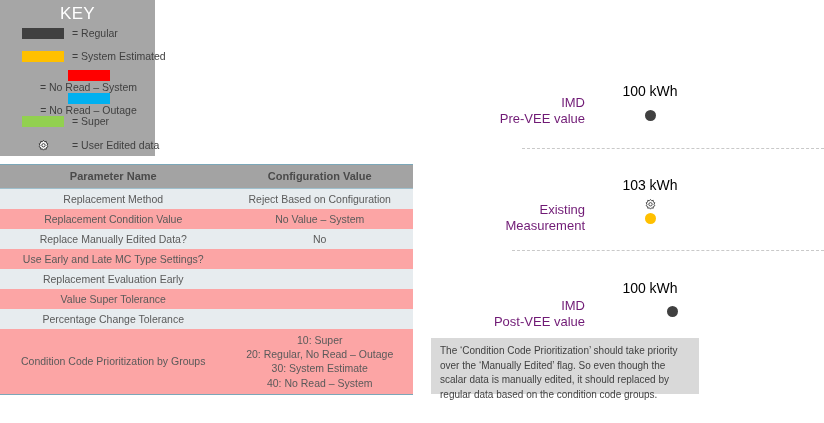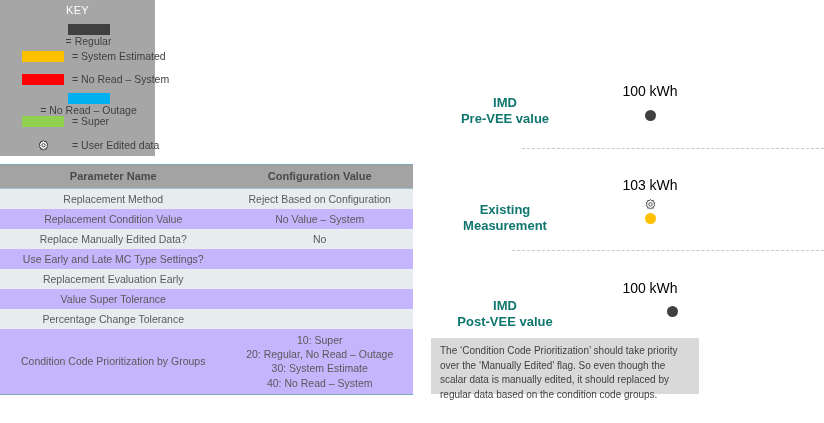--- a/index.html
+++ b/index.html
@@ -26,21 +26,21 @@
     height: 156px;
     background: #a6a6a6;
   }
   #key-title {
     position: absolute;
     top: 4px;
     left: 0;
     width: 155px;
     text-align: center;
     color: #ffffff;
-    font-size: 11px;
+    font-size: 17px;
     letter-spacing: 0.3px;
   }
   .key-row {
     position: absolute;
     left: 14px;
     width: 141px;
     height: 18px;
     display: flex;
     align-items: center;
   }
@@ -94,42 +94,41 @@
     font-size: 10.5px;
     color: #5a5a5a;
     padding: 4px 4px;
     text-align: center;
     vertical-align: middle;
   }
   #param-table tbody tr.shaded td {
     background: #e7ecef;
   }
   #param-table tbody tr.plain td {
-    background: #c4b5fd;
+    background: #fca5a5;
   }
   td.col-name { width: 228px; }
   td.col-value { width: 185px; }
   .multiline { line-height: 1.35; }
 
   
   #diagram {
     position: absolute;
     left: 415px;
     top: 0;
     width: 409px;
     height: 423px;
   }
   .stage-label {
     position: absolute;
-    text-align: center;
+    text-align: right;
     font-size: 13px;
-    color: #0f766e;
+    color: #701a75;
     line-height: 1.25;
     white-space: nowrap;
-    font-weight: bold;
   }
   .value-label {
     position: absolute;
     font-size: 14px;
     color: #000000;
     white-space: nowrap;
     text-align: center;
   }
   .dot {
     position: absolute;
@@ -173,31 +172,31 @@
     height: 60px;
     pointer-events: none;
   }
 </style>
 </head>
 <body>
 
 <div id="key-box">
   <div id="key-title">KEY</div>
 
-  <div class="key-row" style="top:24px;flex-direction:column;">
+  <div class="key-row" style="top:24px;">
     <span class="key-swatch" style="background:#404040;"></span>
     <span class="key-label">= Regular</span>
   </div>
 
   <div class="key-row" style="top:47px;">
     <span class="key-swatch" style="background:#ffc000;"></span>
     <span class="key-label">= System Estimated</span>
   </div>
 
-  <div class="key-row" style="top:70px;">
+  <div class="key-row" style="top:70px;flex-direction:column;">
     <span class="key-swatch" style="background:#ff0000;"></span>
     <span class="key-label">= No Read – System</span>
   </div>
 
   <div class="key-row" style="top:93px;flex-direction:column;">
     <span class="key-swatch" style="background:#00b0f0;"></span>
     <span class="key-label">= No Read – Outage</span>
   </div>
 
   <div class="key-row" style="top:112px;">

